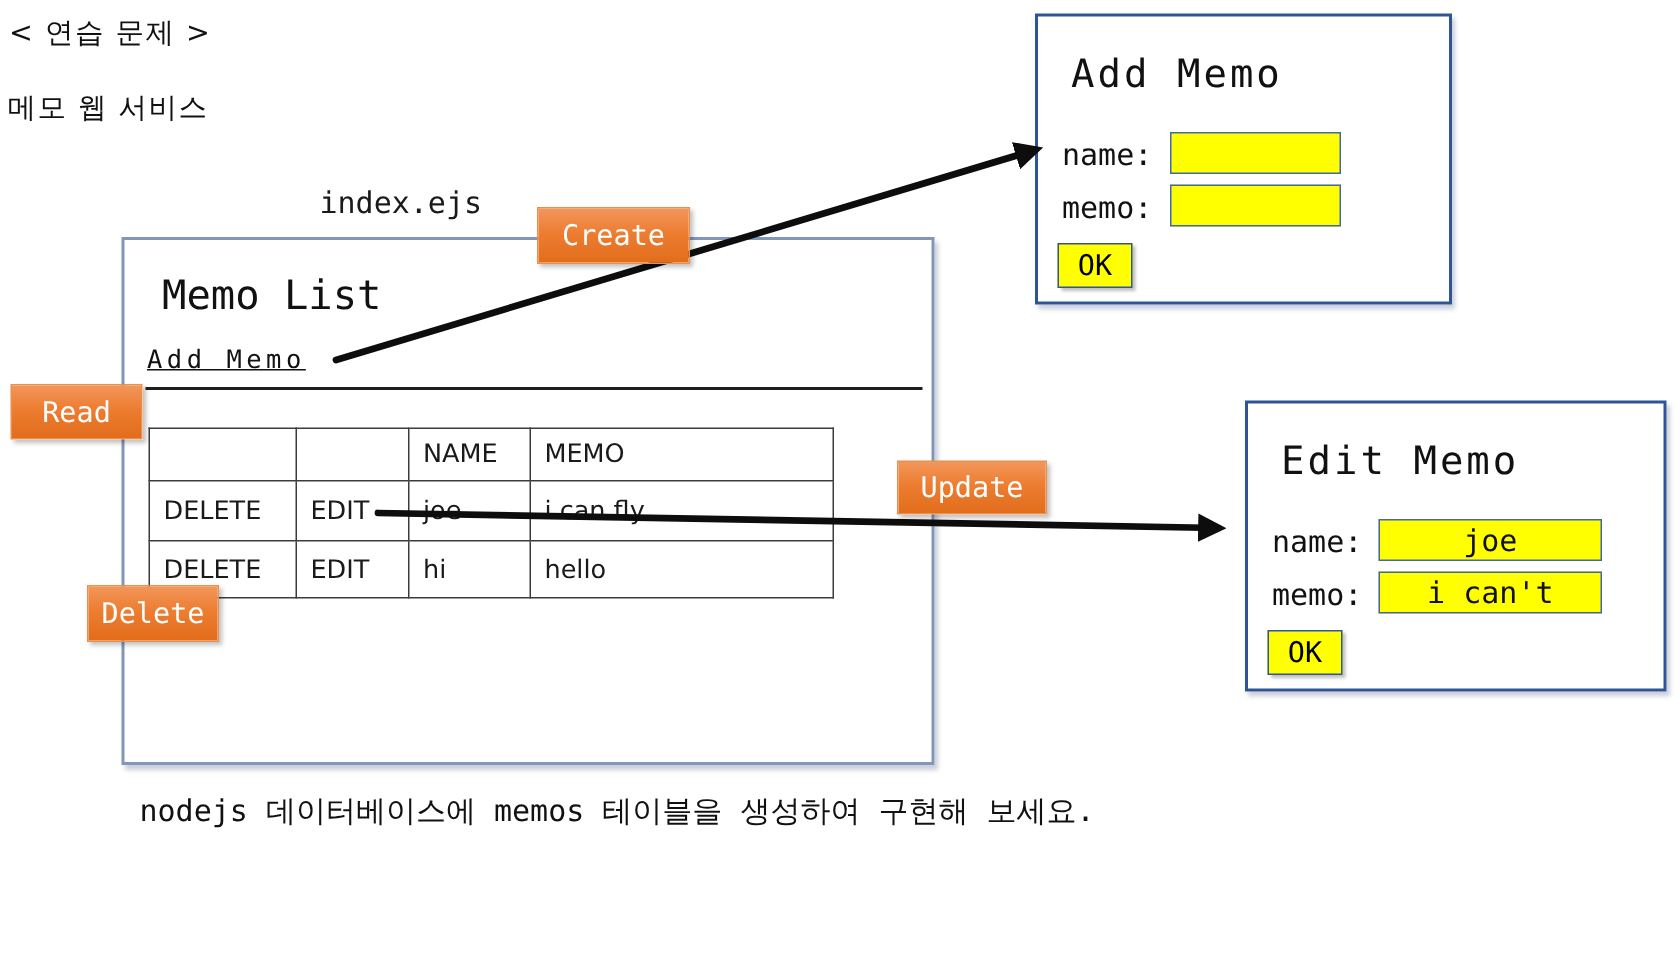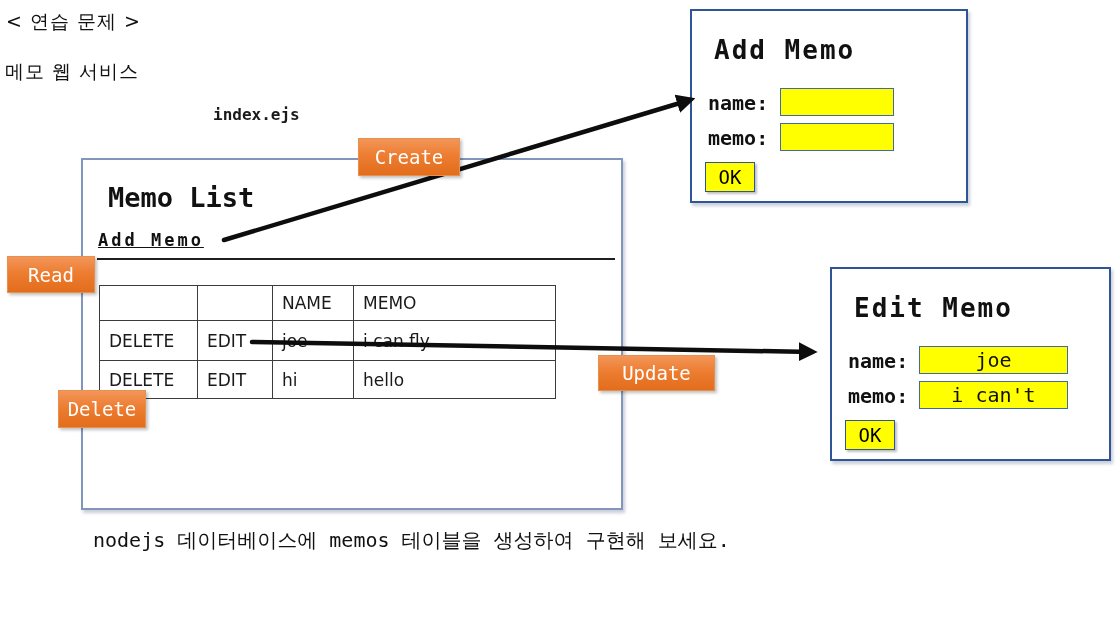--- a/index.html
+++ b/index.html
@@ -7,34 +7,34 @@
   body { font-family: "DejaVu Sans", "Liberation Sans", sans-serif; }
 
   .stage {
     position: relative;
     width: 1120px;
     height: 637px;
     background: #ffffff;
     overflow: hidden;
   }
 
-  .mono { font-family: "DejaVu Sans Mono", "Liberation Mono", monospace; font-weight: bold; }
+  .mono { font-family: "DejaVu Sans Mono", "Liberation Mono", monospace; }
 
   
   .heading {
     position: absolute; left: 6px; top: 9px;
     font-size: 19px; color: #111; letter-spacing: 1px;
   }
   .subheading {
     position: absolute; left: 5px; top: 59px;
     font-size: 19px; color: #111; letter-spacing: 1px;
   }
   .file-label {
-    position: absolute; left: 213px; top: 105px;
-    font-size: 16px; color: #1a1a1a;
+    position: absolute; left: 213px; top: 123px;
+    font-size: 20px; color: #1a1a1a;
   }
 
   
   .memo-list-panel {
     position: absolute; left: 81px; top: 158px;
     width: 542px; height: 352px;
     background: #ffffff;
     border: 2px solid #8296bc;
     box-shadow: 2px 3px 3px rgba(100,115,145,0.35);
     z-index: 1;
@@ -78,21 +78,21 @@
     background: linear-gradient(180deg, #f2965a 0%, #ed7d31 45%, #e26d1c 100%);
     border: 1px solid #e8914f;
     box-shadow: 2px 2px 3px rgba(0,0,0,0.25);
     color: #ffffff;
     font-family: "DejaVu Sans Mono", "Liberation Mono", monospace;
     font-size: 19px;
     z-index: 10;
   }
   .label-create { left: 358px; top: 138px; width: 102px; height: 38px; }
   .label-read   { left: 7px;   top: 256px; width: 88px;  height: 37px; }
-  .label-update { left: 598px; top: 307px; width: 117px; height: 36px; margin-top: 48px; }
+  .label-update { left: 598px; top: 307px; width: 100px; height: 36px; }
   .label-delete { left: 58px;  top: 390px; width: 88px;  height: 38px; }
 
   
   .dialog {
     position: absolute;
     width: 278px; height: 194px;
     background: #ffffff;
     border: 2px solid #2f5597;
     box-shadow: 2px 3px 3px rgba(100,115,145,0.35);
     z-index: 2;

